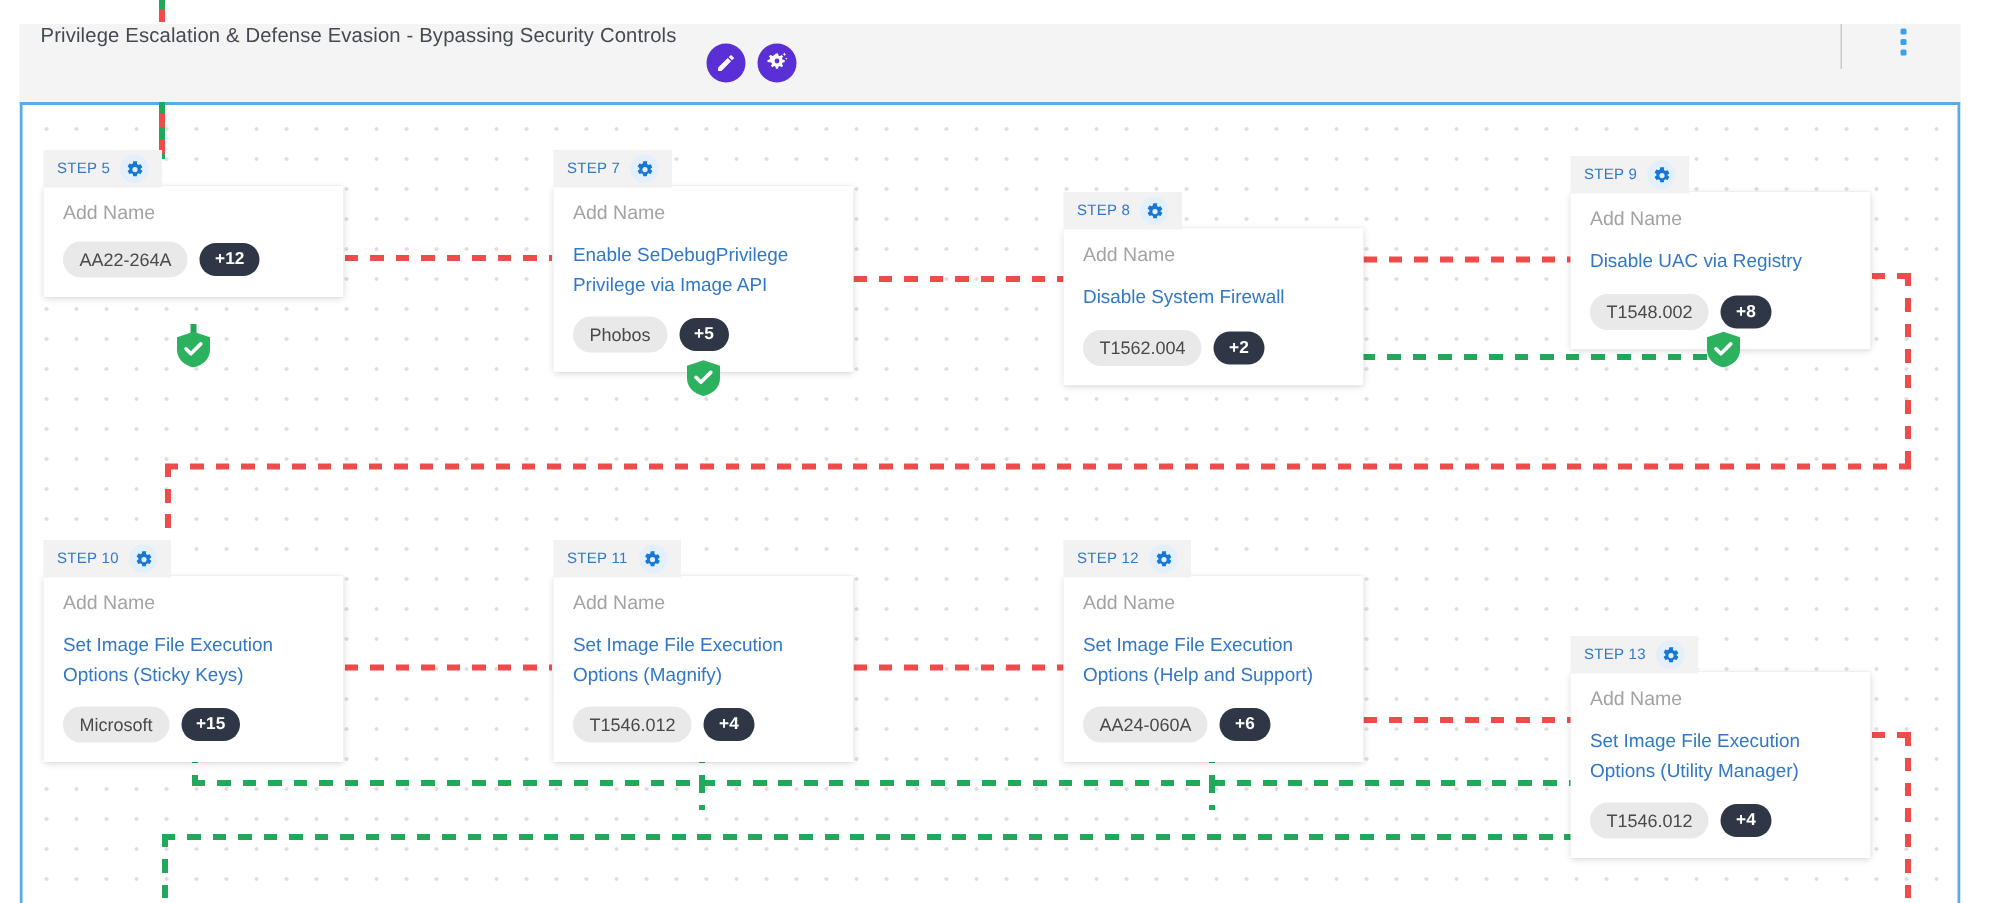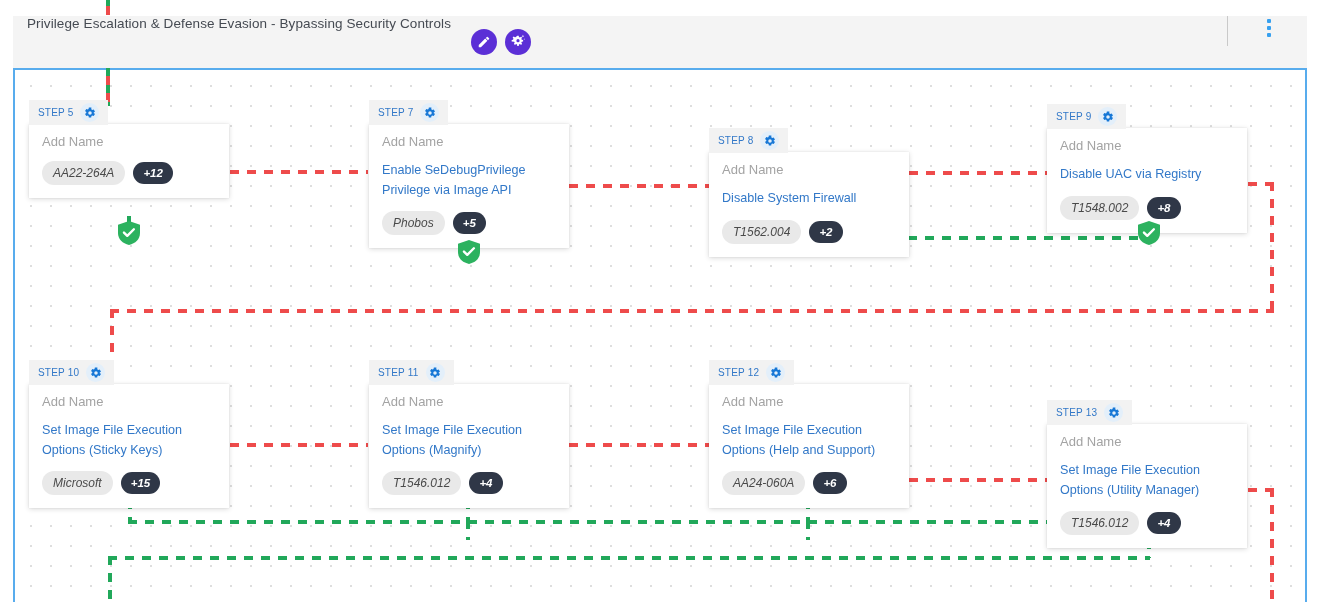--- a/index.html
+++ b/index.html
@@ -112,21 +112,21 @@
     width: 200px;
     position: relative; z-index: 1; margin-top: -1px;
   }
   .add-name {
     font-size: 13px; color: #a3a3a3; margin-bottom: 12px; line-height: 1.1;
   }
   .node-title {
     font-size: 12.6px; color: #3278c8; line-height: 1.55;
     margin-bottom: 11px;
   }
-  .chips { display: flex; align-items: center; gap: 8px; font-style: italic; }
+  .chips { display: flex; align-items: center; gap: 8px; }
   .chip-tag {
     background: #e9e9e9; color: #4a4a4a;
     font-size: 12px; border-radius: 13px;
     padding: 5px 11px; white-space: nowrap;
   }
   .chip-count {
     background: #2f3747; color: #ffffff;
     font-size: 11.5px; font-weight: bold; border-radius: 13px;
     padding: 5px 10px; white-space: nowrap;
   }
@@ -361,21 +361,21 @@
     <div class="node-body">
       <div class="add-name">Add Name</div>
       <div class="node-title">Set Image File Execution Options (Help and Support)</div>
       <div class="chips">
         <span class="chip-tag">AA24-060A</span>
         <span class="chip-count">+6</span>
       </div>
     </div>
   </div>
 
-  <div class="node" style="left:1047px; top:400px;">
+  <div class="node" style="left:1047px; top:424px;">
     <div class="node-hdr">
       <span class="step-label">STEP 13</span>
       <span class="gear-chip">
         <svg width="12" height="12" viewBox="0 0 24 24" fill="#1677d6">
             <path d="M19.43 12.98c.04-.32.07-.64.07-.98s-.03-.66-.07-.98l2.11-1.65a.5.5 0 0 0 .12-.64l-2-3.46a.5.5 0 0 0-.61-.22l-2.49 1a7.3 7.3 0 0 0-1.69-.98l-.38-2.65A.49.49 0 0 0 14 1h-4a.49.49 0 0 0-.49.42l-.38 2.65c-.61.25-1.17.58-1.69.98l-2.49-1a.5.5 0 0 0-.61.22l-2 3.46a.5.5 0 0 0 .12.64l2.11 1.65c-.04.32-.07.65-.07.98s.3.66.07.98l-2.11 1.65a.5.5 0 0 0-.12.64l2 3.46c.14.24.42.33.61.22l2.49-1c.52.4 1.08.73 1.69.98l.38 2.65c.4.24.25.42.49.42h4c.24 0 .44-.18.49-.42l.38-2.65c.61-.25 1.17-.58 1.69-.98l2.49 1c.19.11.47.02.61-.22l2-3.46a.5.5 0 0 0-.12-.64l-2.11-1.65zM12 15.5A3.5 3.5 0 1 1 12 8.5a3.5 3.5 0 0 1 0 7z"></path>
           </svg>
       </span>
     </div>
     <div class="node-body">
       <div class="add-name">Add Name</div>

